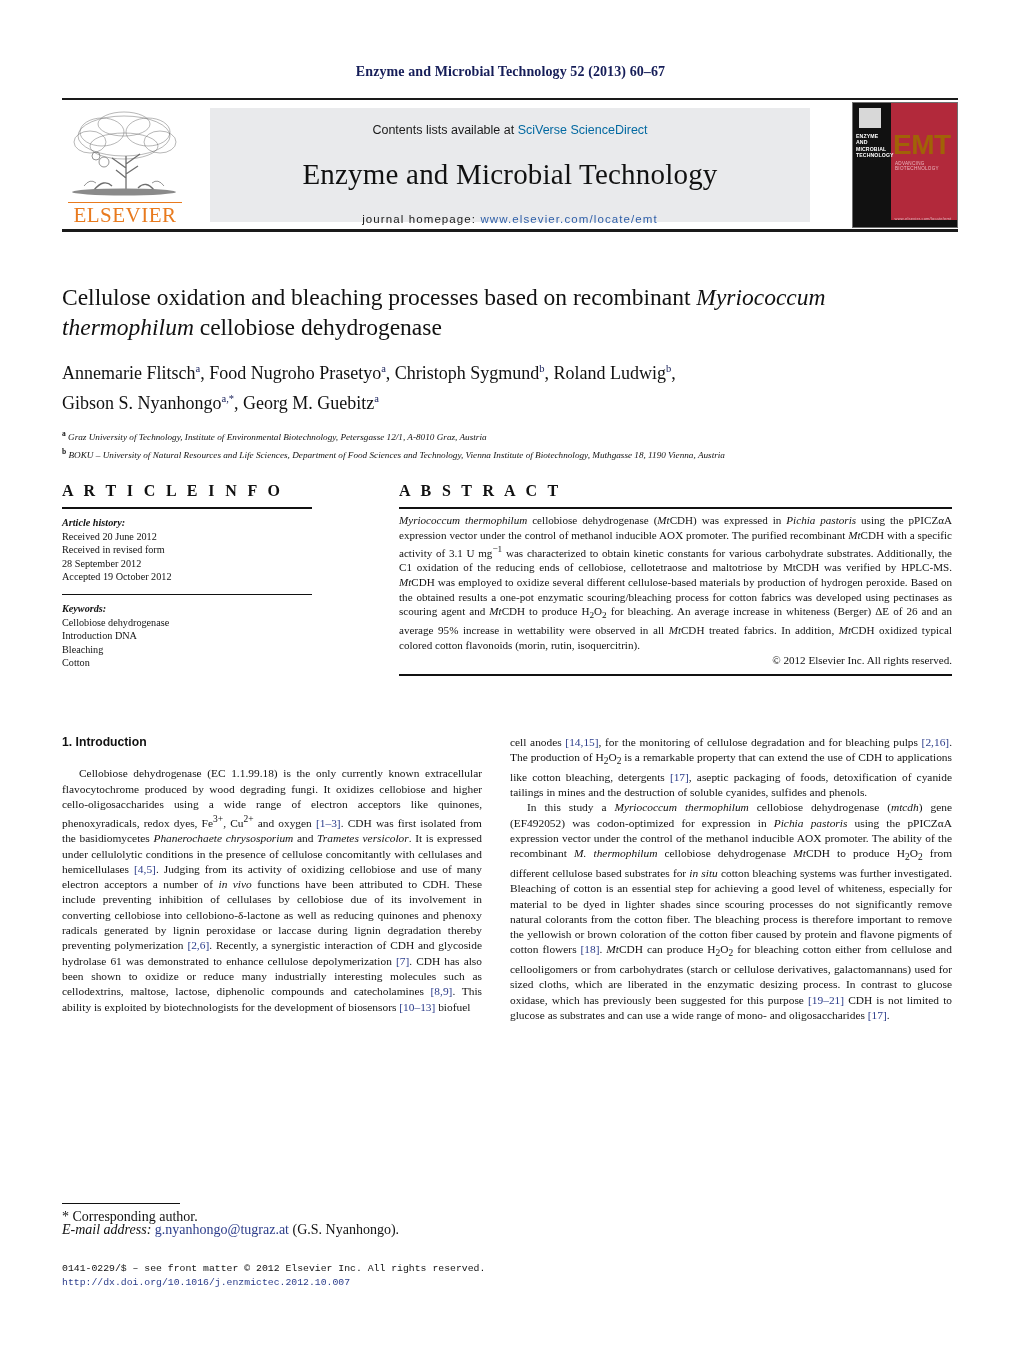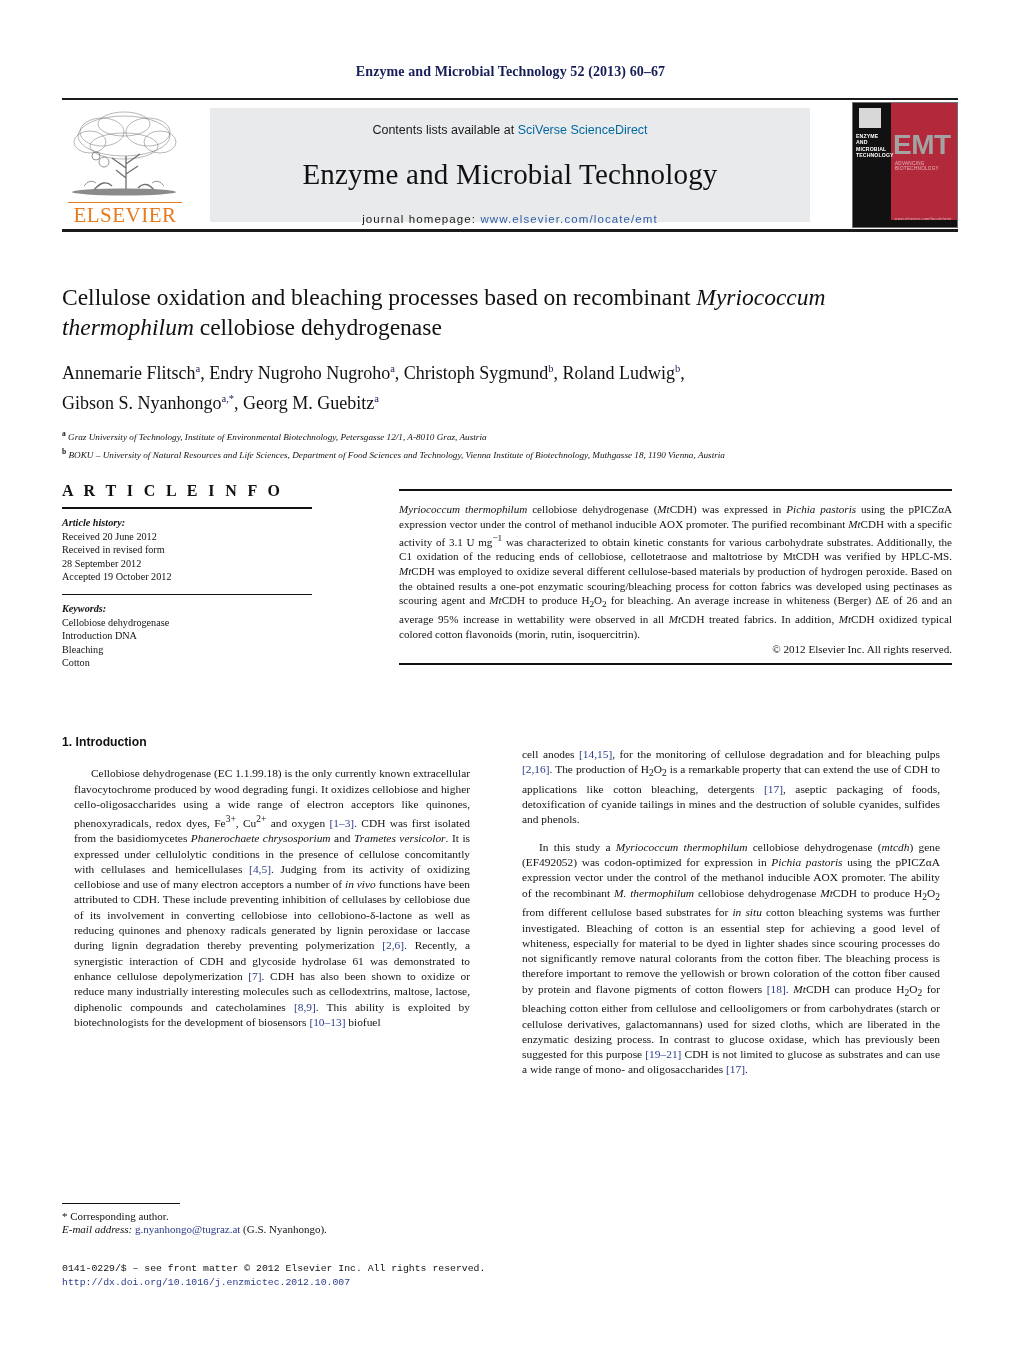--- a/index.html
+++ b/index.html
@@ -159,21 +159,21 @@
     color: #fff;
     font-family: "Liberation Sans", sans-serif;
     font-size: 5.2px;
     line-height: 6.4px;
     font-weight: bold;
     letter-spacing: 0.1px;
   }
   .cover-thumb .cover-emt {
     position: absolute;
     left: 40px; top: 26px;
-    color: #a3a3a3;
+    color: #a16207;
     font-family: "Liberation Sans", sans-serif;
     font-weight: bold;
     font-size: 28px;
     letter-spacing: -0.5px;
   }
   .cover-thumb .cover-tag {
     position: absolute;
     left: 42px; top: 58px;
     width: 58px;
     color: #eab9c0;
@@ -285,21 +285,21 @@
   .info-group .lbl {
     font-style: italic;
     font-weight: bold;
   }
   .info-sep {
     margin-top: 10px;
     height: 1px;
     background: #111;
   }
   .abstract-body {
-    margin-top: 11px;
+    margin-top: 4px;
     font-family: "Liberation Serif", serif;
     font-size: 11.1px;
     line-height: 14.6px;
     text-align: justify;
     color: #111;
   }
   .abstract-body i { font-style: italic; }
   .copyright-line {
     margin-top: 2px;
     text-align: right;
@@ -335,35 +335,35 @@
   .bcol.left  { left: 0; }
   .bcol.right { left: 448px; width: 442px; }
   .sec-head {
     font-family: "Liberation Sans", sans-serif;
     font-weight: bold;
     font-size: 12.2px;
     color: #111;
     margin: 0 0 16px 0;
   }
   .bcol p {
-    margin: 12px;
+    margin: 0;
     text-indent: 17px;
   }
   .bcol p.noindent { text-indent: 0; }
   .ref { color: #2b3c8a; }
   .bcol i { font-style: italic; }
 
   
   .footnotes {
     position: absolute;
     left: 62px;
     top: 1203px;
     width: 420px;
     font-family: "Liberation Serif", serif;
-    font-size: 11px;
+    font-size: 14px;
     line-height: 13px;
     color: #111;
   }
   .fn-rule {
     width: 118px;
     height: 1px;
     background: #111;
     margin-bottom: 6px;
   }
   .fn-line { padding-left: 13px; text-indent: -13px; }
@@ -442,21 +442,21 @@
       <div class="cover-bottom-bar"></div>
     </div>
 
     <div class="rule-bottom"></div>
   </div>
 
   <div class="title-block">
     <h1 class="paper-title"><span>Cellulose oxidation and bleaching processes based on recombinant </span><span class="sp">Myriococcum thermophilum</span><span> cellobiose dehydrogenase</span></h1>
 
     <div class="authors">
-      <span>Annemarie Flitsch</span><sup>a</sup><span>, Endry Nugroho Nugroho</span><sup>a</sup><span>, Christoph Sygmund</span><sup>b</sup><span>, Roland Ludwig</span><sup>b</sup>,<br>
+      <span>Annemarie Flitsch</span><sup>a</sup><span>, Food Nugroho Prasetyo</span><sup>a</sup><span>, Christoph Sygmund</span><sup>b</sup><span>, Roland Ludwig</span><sup>b</sup>,<br>
       <span>Gibson S. Nyanhongo</span><sup class="star">a,*</sup><span>, Georg M. Guebitz</span><sup>a</sup>
     </div>
 
     <div class="affils">
       <div><sup>a</sup> <span>Graz University of Technology, Institute of Environmental Biotechnology, Petersgasse 12/1, A-8010 Graz, Austria</span></div>
       <div><sup>b</sup> <span>BOKU – University of Natural Resources and Life Sciences, Department of Food Sciences and Technology, Vienna Institute of Biotechnology, Muthgasse 18, 1190 Vienna, Austria</span></div>
     </div>
   </div>
 
   <div class="info-abstract">
@@ -475,20 +475,21 @@
       <div class="info-group">
         <div class="lbl">Keywords:</div>
         <div>Cellobiose dehydrogenase</div>
         <div>Introduction DNA</div>
         <div>Bleaching</div>
         <div>Cotton</div>
       </div>
     </div>
 
     <div class="col-abstract">
+      <div class="sec-caps">A B S T R A C T</div>
       <div class="hr-thick"></div>
       <div class="abstract-body"><i>Myriococcum thermophilum</i> cellobiose dehydrogenase (<i>Mt</i>CDH) was expressed in <i>Pichia pastoris</i> using the pPICZαA expression vector under the control of methanol inducible AOX promoter. The purified recombinant <i>Mt</i>CDH with a specific activity of 3.1 U mg<sup>−1</sup> was characterized to obtain kinetic constants for various carbohydrate substrates. Additionally, the C1 oxidation of the reducing ends of cellobiose, cellotetraose and maltotriose by MtCDH was verified by HPLC-MS. <i>Mt</i>CDH was employed to oxidize several different cellulose-based materials by production of hydrogen peroxide. Based on the obtained results a one-pot enzymatic scouring/bleaching process for cotton fabrics was developed using pectinases as scouring agent and <i>Mt</i>CDH to produce H<sub>2</sub>O<sub>2</sub> for bleaching. An average increase in whiteness (Berger) ΔE of 26 and an average 95% increase in wettability were observed in all <i>Mt</i>CDH treated fabrics. In addition, <i>Mt</i>CDH oxidized typical colored cotton flavonoids (morin, rutin, isoquercitrin).</div>
       <div class="copyright-line">© 2012 Elsevier Inc. All rights reserved.</div>
       <div class="abstract-rule-bottom"></div>
     </div>
   </div>
 
   <div class="body-cols">
     <div class="bcol left">
       <div class="sec-head">1.  Introduction</div>

